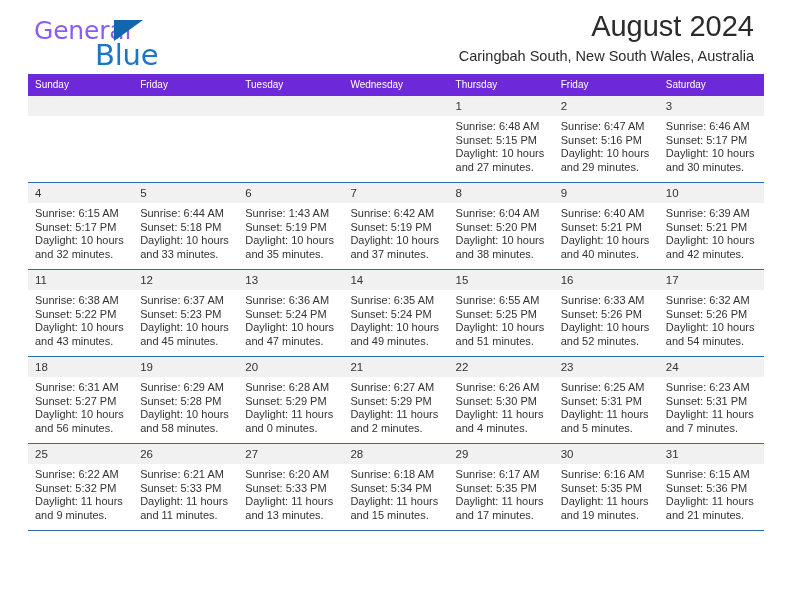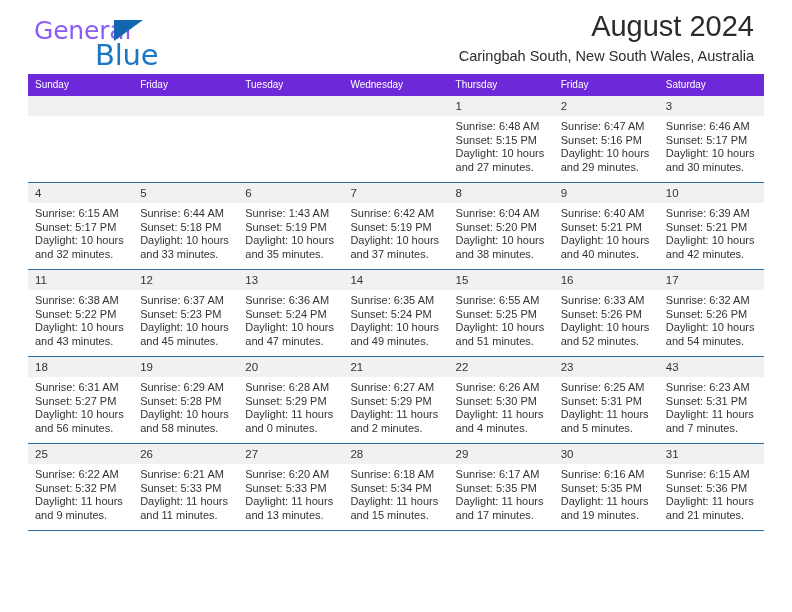--- a/index.html
+++ b/index.html
@@ -375,21 +375,21 @@
           <td class="">
             <div class="daynum">23</div>
             <div class="details">
               <div>Sunrise: 6:25 AM</div>
               <div>Sunset: 5:31 PM</div>
               <div>Daylight: 11 hours</div>
               <div>and 5 minutes.</div>
             </div>
           </td>
           <td class="">
-            <div class="daynum">43</div>
+            <div class="daynum">24</div>
             <div class="details">
               <div>Sunrise: 6:23 AM</div>
               <div>Sunset: 5:31 PM</div>
               <div>Daylight: 11 hours</div>
               <div>and 7 minutes.</div>
             </div>
           </td>
         </tr>
         <tr>
           <td class="">

